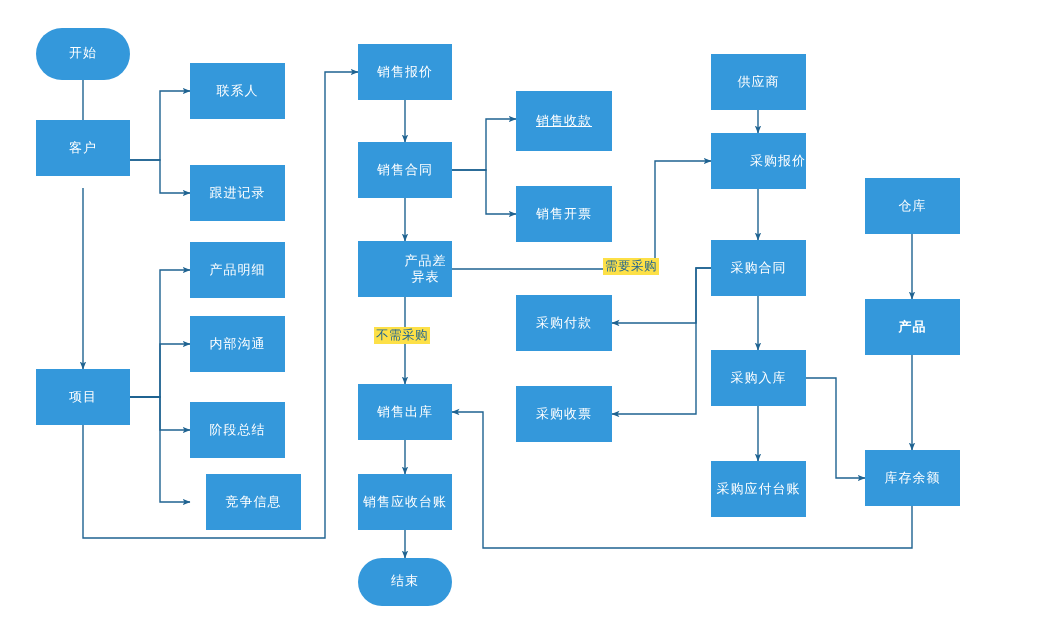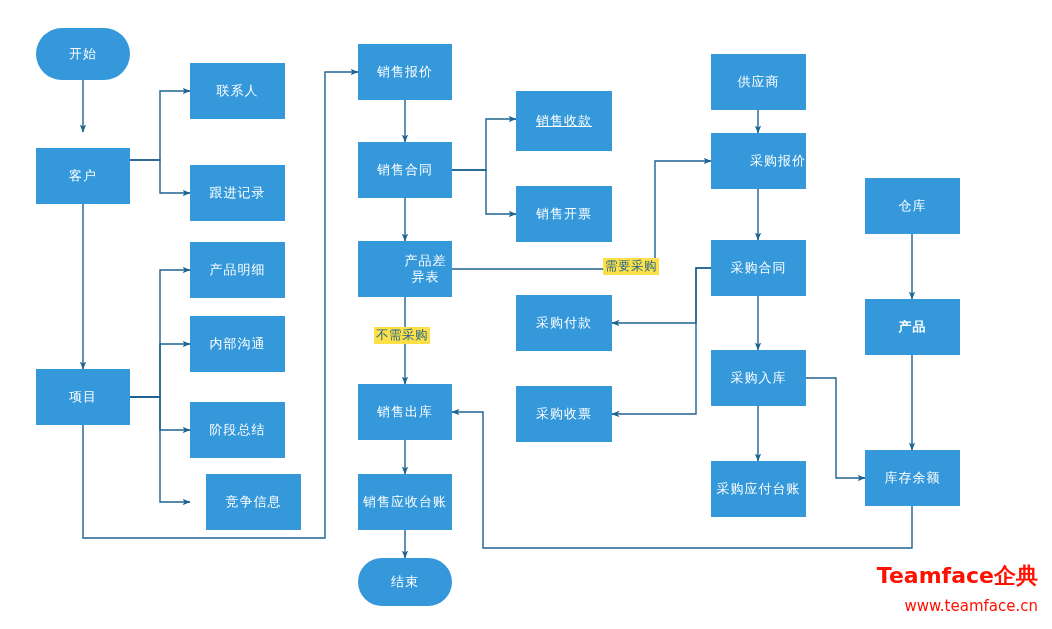--- a/index.html
+++ b/index.html
@@ -35,20 +35,21 @@
     justify-content: center;
     font-size: 13px;
     letter-spacing: 1px;
     line-height: 1.2;
     text-align: center;
     box-sizing: border-box;
     z-index: 2;
   }
   .node.terminator {
     border-radius: 26px;
+    font-family: Liberation Mono, monospace;
   }
   .edge-label {
     position: absolute;
     color: #1f6391;
     font-size: 12.5px;
     letter-spacing: 0.5px;
     white-space: nowrap;
     background: #fde047;
     padding: 0 2px;
     z-index: 3;
@@ -133,21 +134,21 @@
       <path d="M405,440 L405,474"></path>
 
       <path d="M405,530 L405,558"></path>
     </g>
   </svg>
 
   <div id="nodes">
       <div class="node terminator" style="left: 36px; top: 28px; width: 94px; height: 52px; background: rgb(52, 152, 219); color: rgb(255, 255, 255);">
         <span>开始</span>
       </div>
-      <div class="node" style="left: 36px; top: 148px; width: 94px; height: 56px; background: rgb(52, 152, 219); color: rgb(255, 255, 255);">
+      <div class="node" style="left: 36px; top: 120px; width: 94px; height: 56px; background: rgb(52, 152, 219); color: rgb(255, 255, 255);">
         <span>客户</span>
       </div>
       <div class="node" style="left: 190px; top: 63px; width: 95px; height: 56px; background: rgb(52, 152, 219); color: rgb(255, 255, 255);">
         <span>联系人</span>
       </div>
       <div class="node" style="left: 190px; top: 165px; width: 95px; height: 56px; background: rgb(52, 152, 219); color: rgb(255, 255, 255);">
         <span>跟进记录</span>
       </div>
       <div class="node" style="left: 190px; top: 242px; width: 95px; height: 56px; background: rgb(52, 152, 219); color: rgb(255, 255, 255);">
         <span>产品明细</span>
@@ -218,18 +219,14 @@
       <div class="node" style="left: 865px; top: 450px; width: 95px; height: 56px; background: rgb(52, 152, 219); color: rgb(255, 255, 255);">
         <span>库存余额</span>
       </div>
     </div>
 
   <div id="edge-labels">
       <div class="edge-label" style="left: 603px; top: 258px; color: rgb(31, 99, 145);">需要采购</div>
       <div class="edge-label" style="left: 374px; top: 327px; color: rgb(31, 99, 145);">不需采购</div>
     </div>
 
-  <div class="brand" style="right:14px; bottom:14px;">
-    <div class="brand-name">Teamface企典</div>
-    <div class="brand-url">www.teamface.cn</div>
-  </div>
 
 </div>
 
 </body></html>

